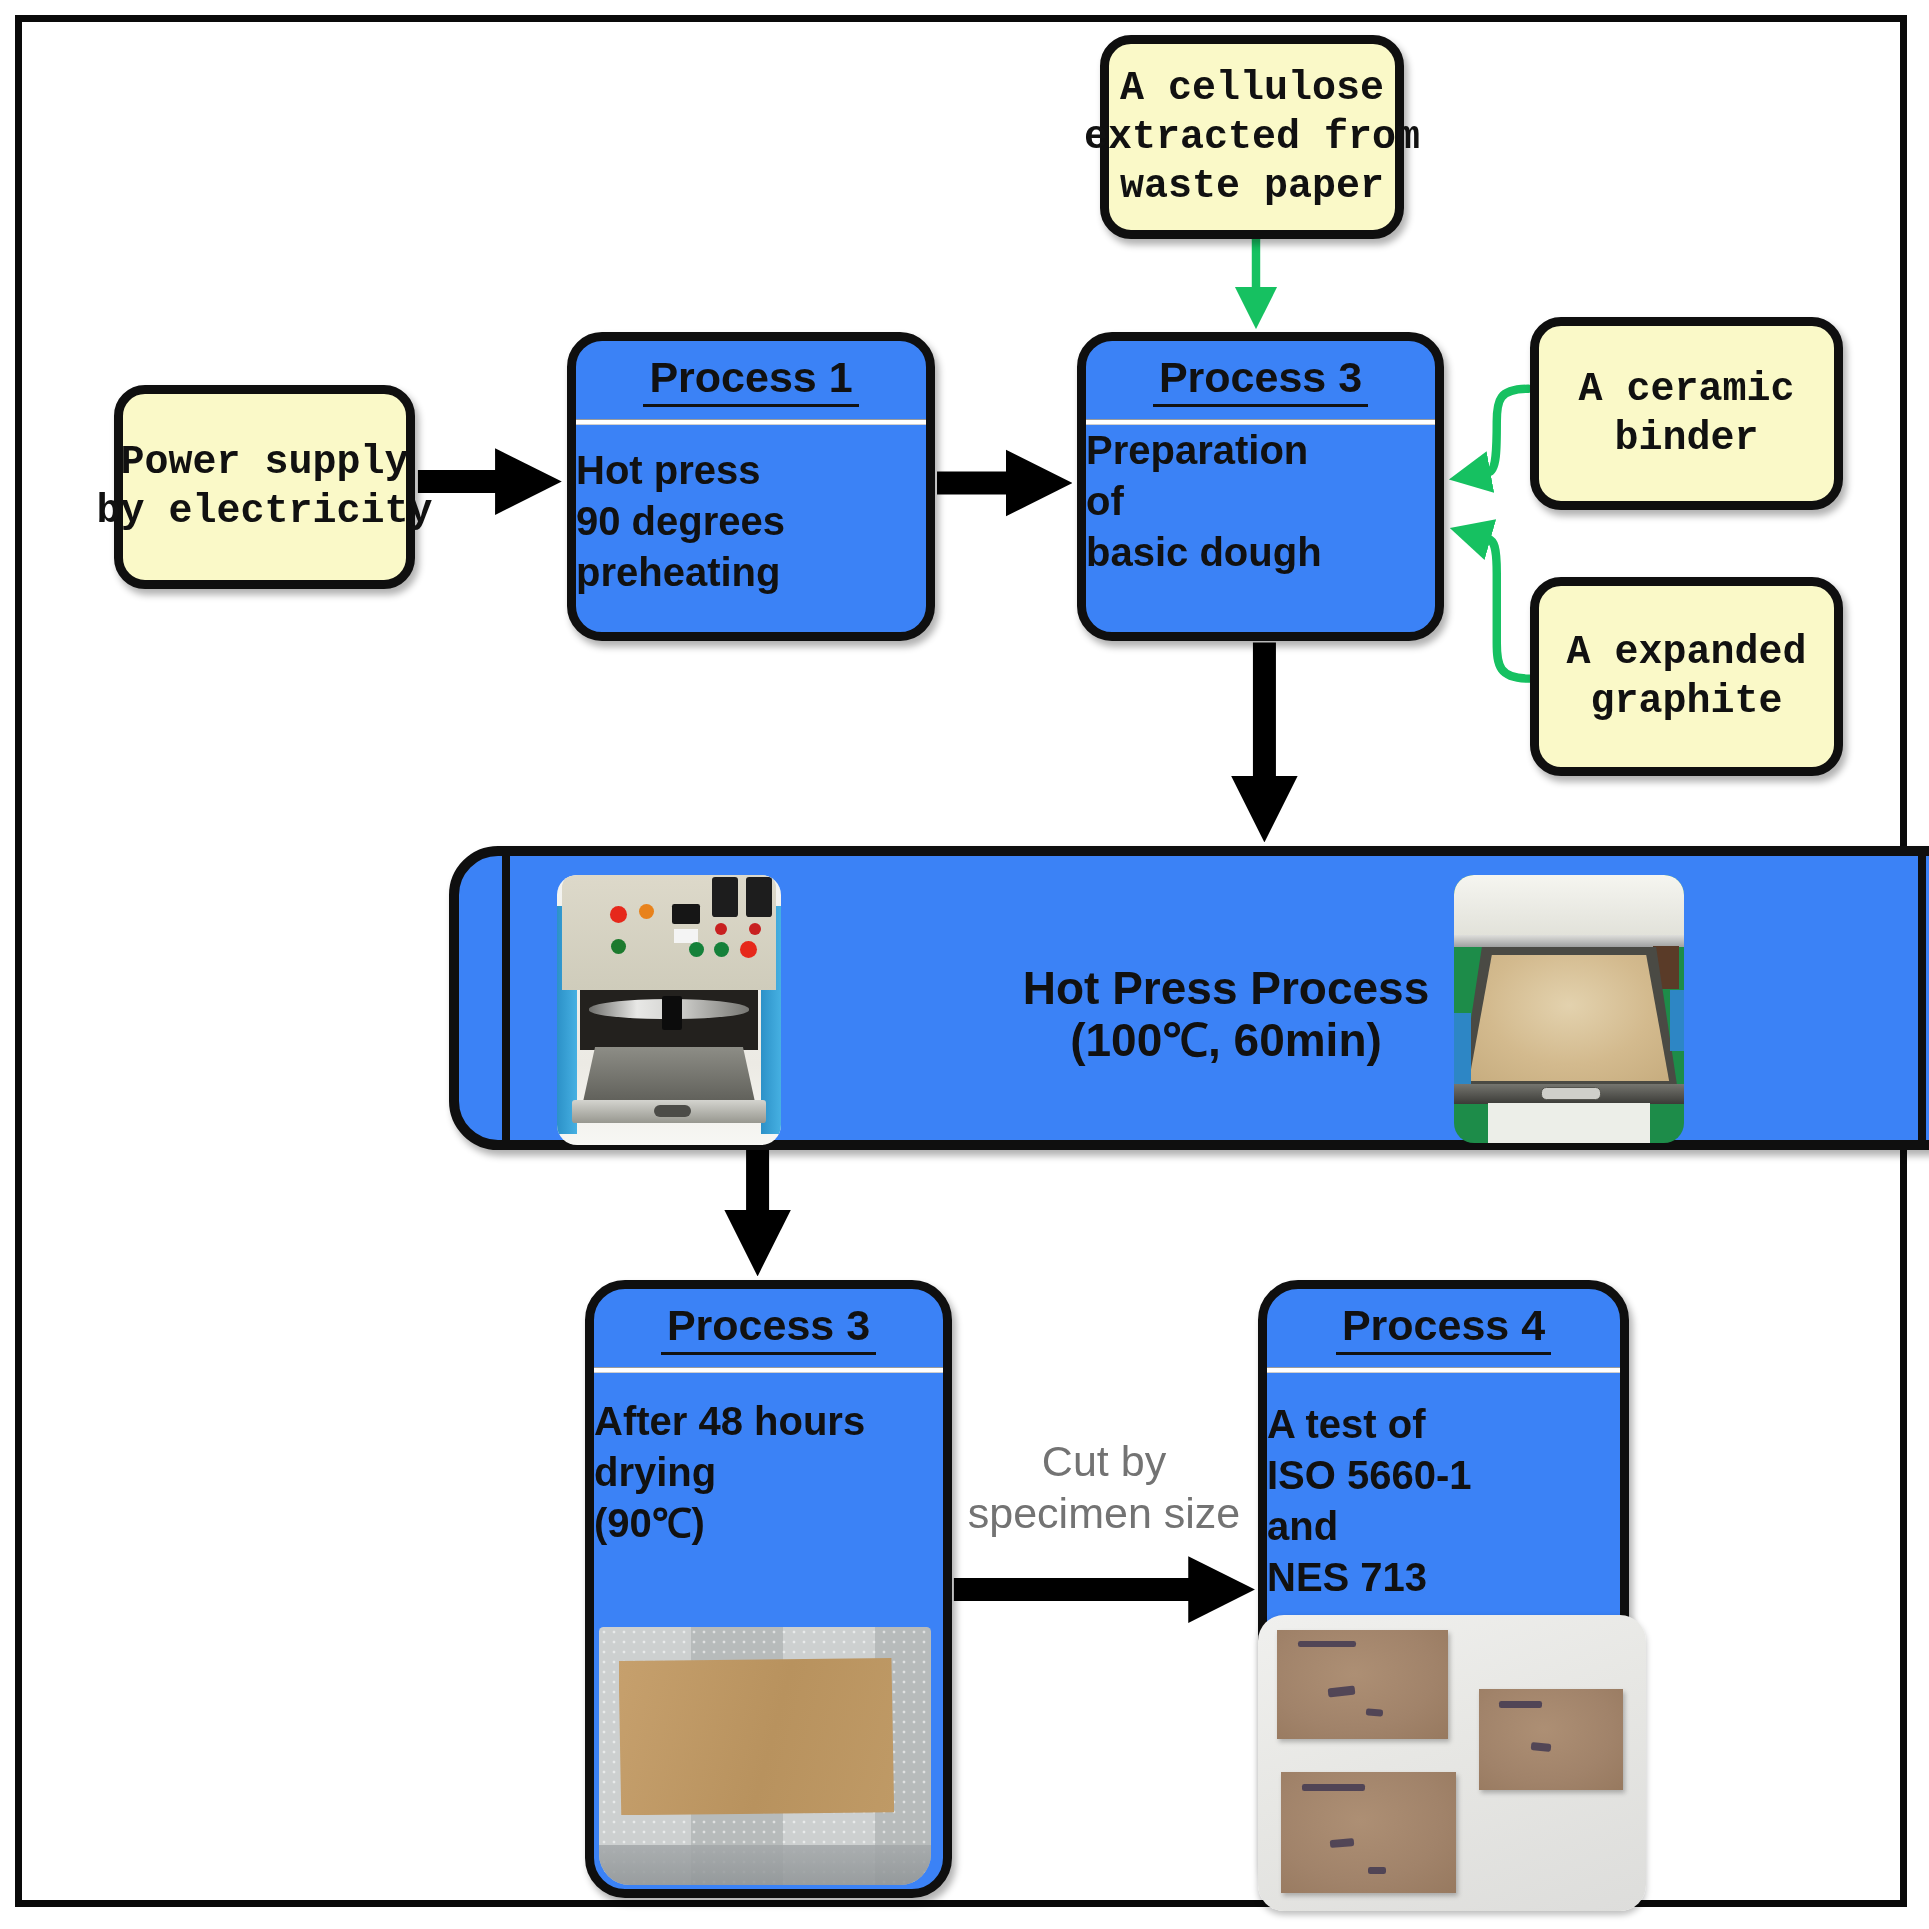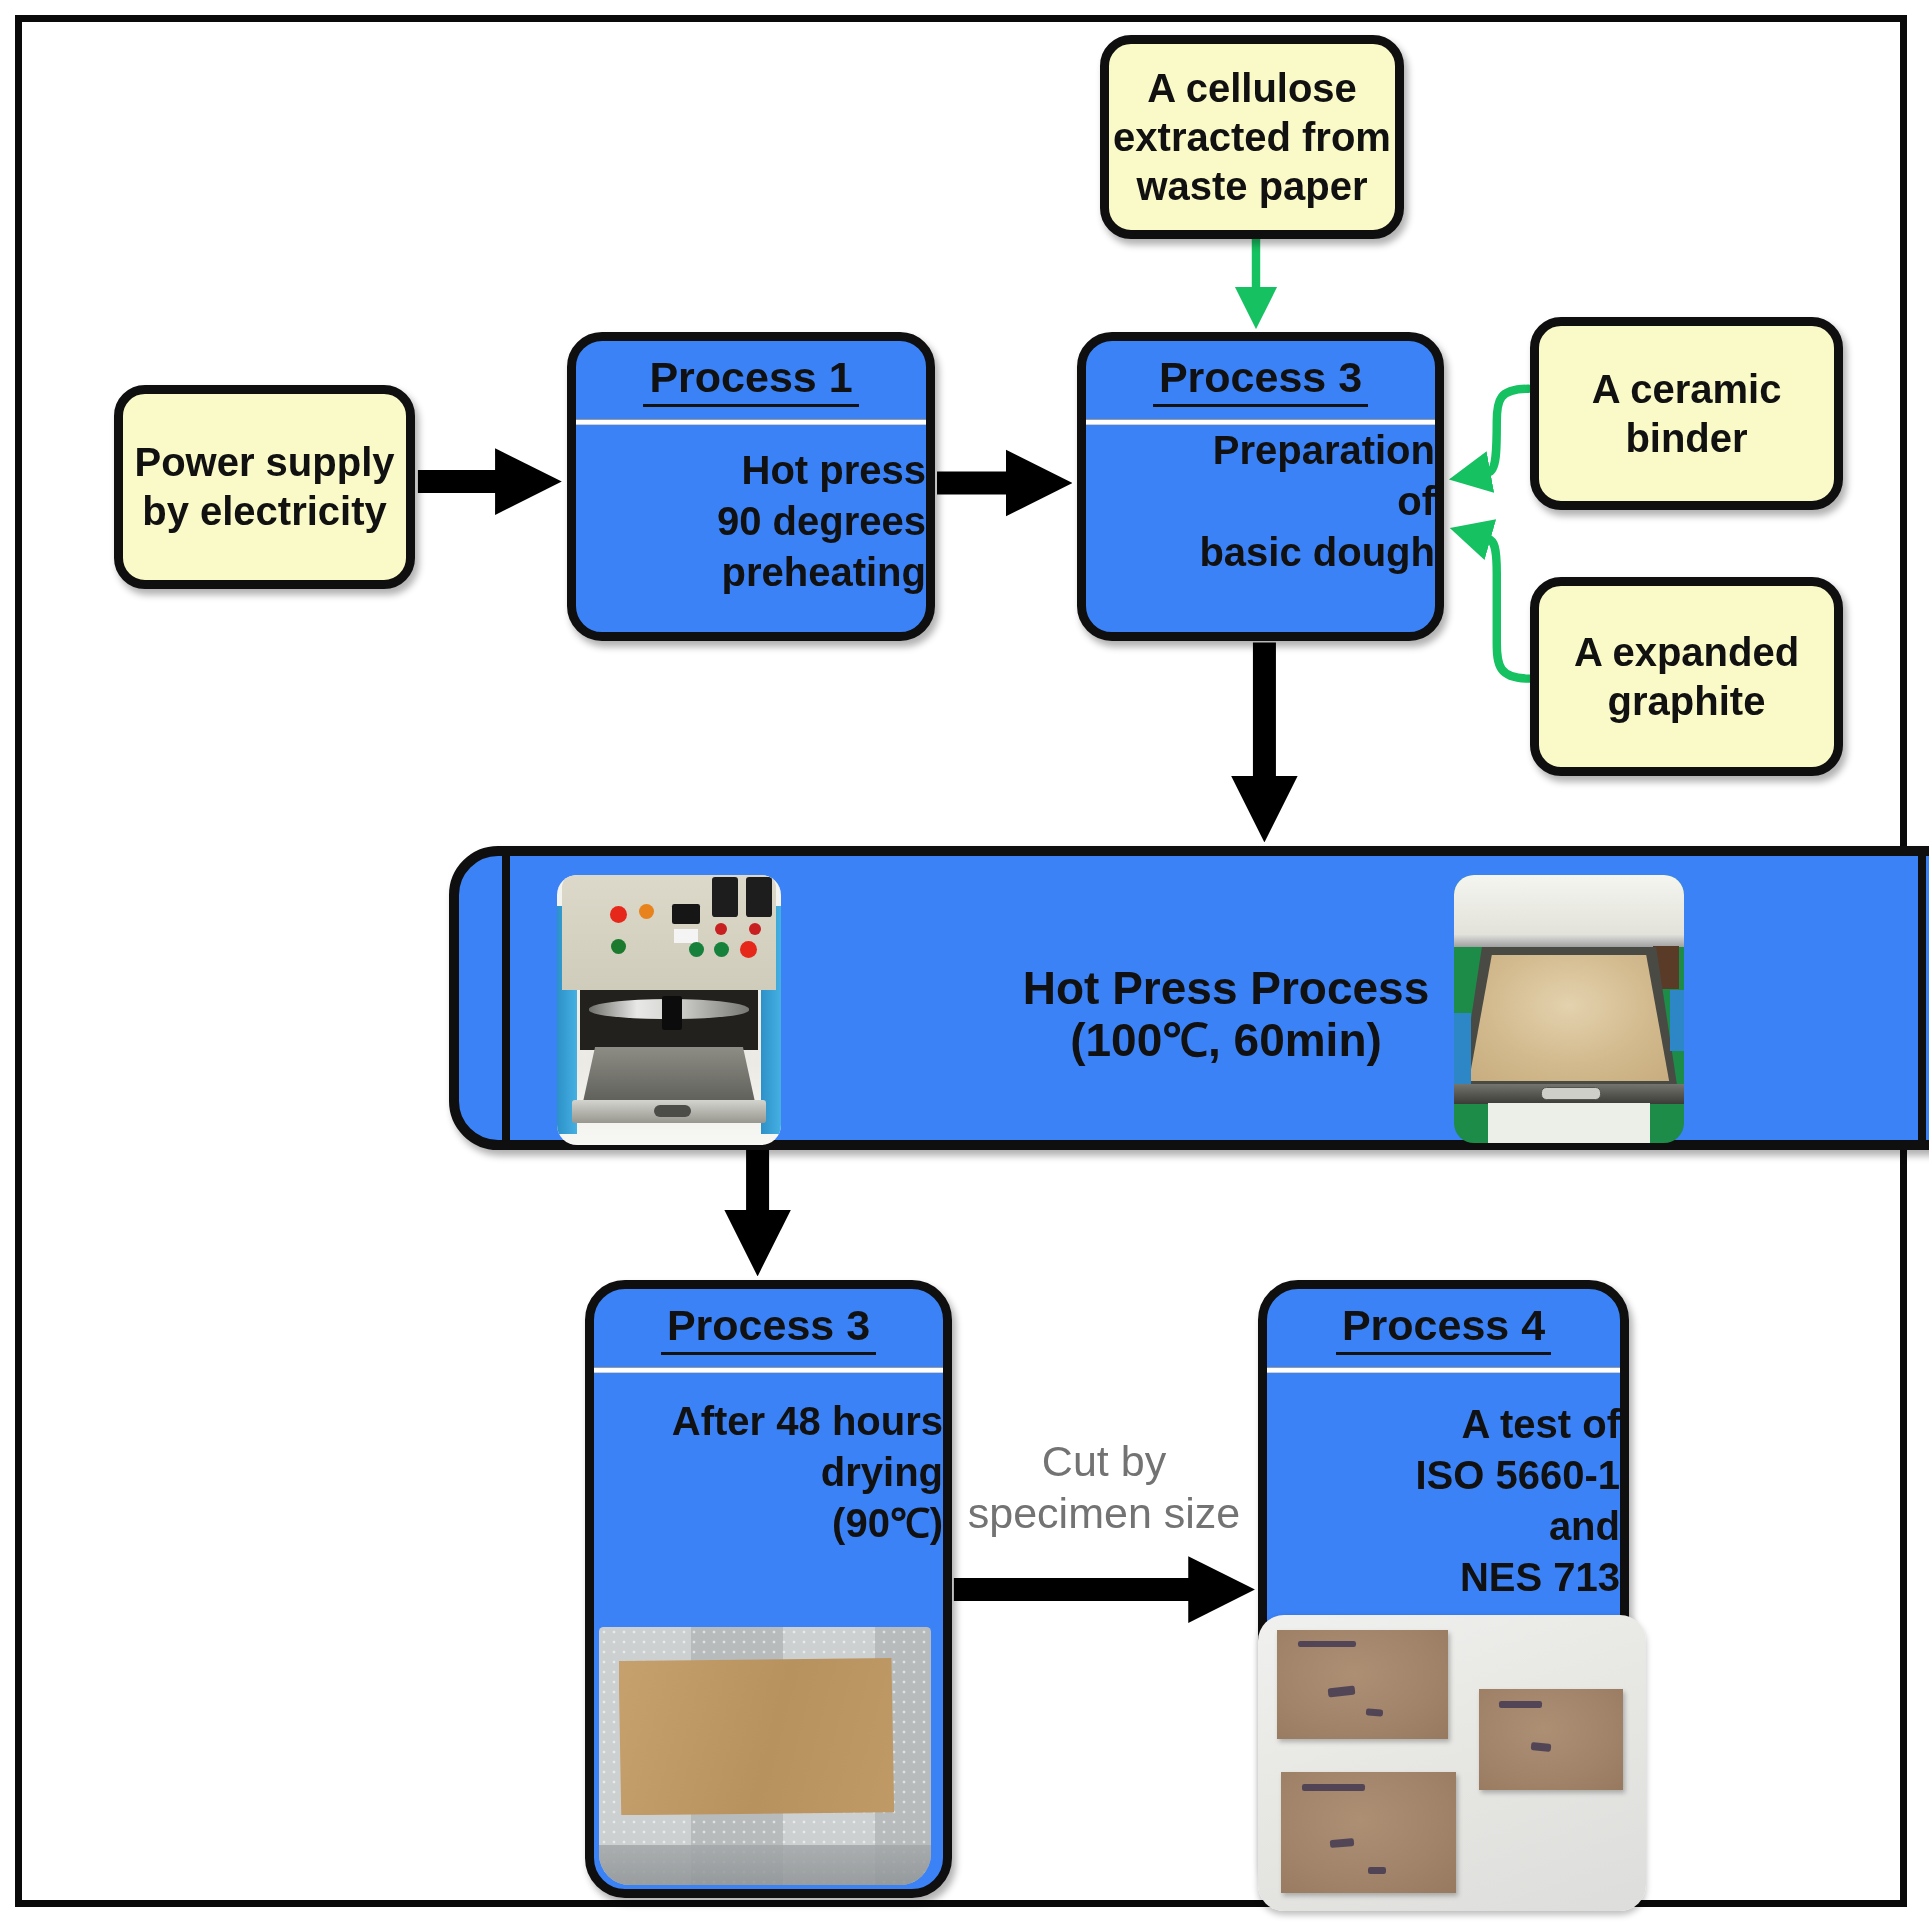--- a/index.html
+++ b/index.html
@@ -5,25 +5,25 @@
   html,body{margin:0;padding:0;background:#ffffff;}
   body{width:1930px;height:1930px;position:relative;font-family:"Liberation Sans",sans-serif;color:#111;}
   .canvas{position:absolute;left:0;top:0;width:1930px;height:1930px;}
   .frame{position:absolute;left:15.3px;top:15.3px;width:1892px;height:1892px;border:7px solid #0a0a0a;box-sizing:border-box;}
   .arrow-layer{position:absolute;left:0;top:0;width:1930px;height:1930px;z-index:1;}
   .node{position:absolute;box-sizing:border-box;border:9.2px solid #0f0f0f;border-radius:35px;z-index:2;
         box-shadow:3.8px 5.4px 7px rgba(0,0,0,0.30);display:flex;flex-direction:column;}
   .yellow{background:#FAF9C8;}
   .green{background:#3b82f6;}
   .center-lines{flex:1;display:flex;flex-direction:column;justify-content:center;align-items:center;}
-  .ytext{font-weight:700;font-size:40px;line-height:49px;text-align:right;white-space:nowrap;}
+  .ytext{font-weight:700;font-size:40px;line-height:49px;text-align:right;white-space:nowrap;font-family:Liberation Mono, monospace;}
   .phead{height:78px;display:flex;align-items:center;justify-content:center;flex:0 0 auto;}
   .phead span{font-weight:700;font-size:43px;border-bottom:3.8px solid #121212;padding:0 6.1px 2.3px;}
   .pdivider{height:3.8px;background:#ffffff;border-top:1.5px solid #9b9b9b;border-bottom:0.8px solid #cfcfcf;flex:0 0 auto;}
-  .pbody{flex:1;display:flex;flex-direction:column;align-items:flex-end;border-radius:28px;}
+  .pbody{flex:1;display:flex;flex-direction:column;align-items:flex-start;border-radius:28px;}
   .ptext{font-weight:700;font-size:40px;line-height:51px;text-align:center;white-space:nowrap;}
   .pink-box{position:absolute;left:449px;top:846px;width:1539px;height:304px;box-sizing:border-box;
             background:#3b82f6;border:10px solid #0f0f0f;border-radius:49px;z-index:2;box-shadow:3.8px 5.4px 7px rgba(0,0,0,0.30);}
   .pp-line{position:absolute;top:0;bottom:0;width:8.4px;background:#0f0f0f;}
   .pink-title{position:absolute;left:337px;right:322px;top:106px;text-align:center;font-weight:700;font-size:46px;line-height:52px;}
   .cut-label{position:absolute;left:943px;top:1435px;width:322px;text-align:center;font-size:43px;line-height:52px;font-weight:400;color:#737373;z-index:2;}
   
   .photoA{position:absolute;left:98px;top:19px;width:224px;height:270px;border-radius:20px;overflow:hidden;
           background:linear-gradient(#f4f4f1 0%,#eceae4 70%,#f7f7f4 100%);}
   .pa-rail{position:absolute;top:31px;bottom:10.7px;width:20px;background:linear-gradient(90deg,#2c91c8,#46b0e2);}

